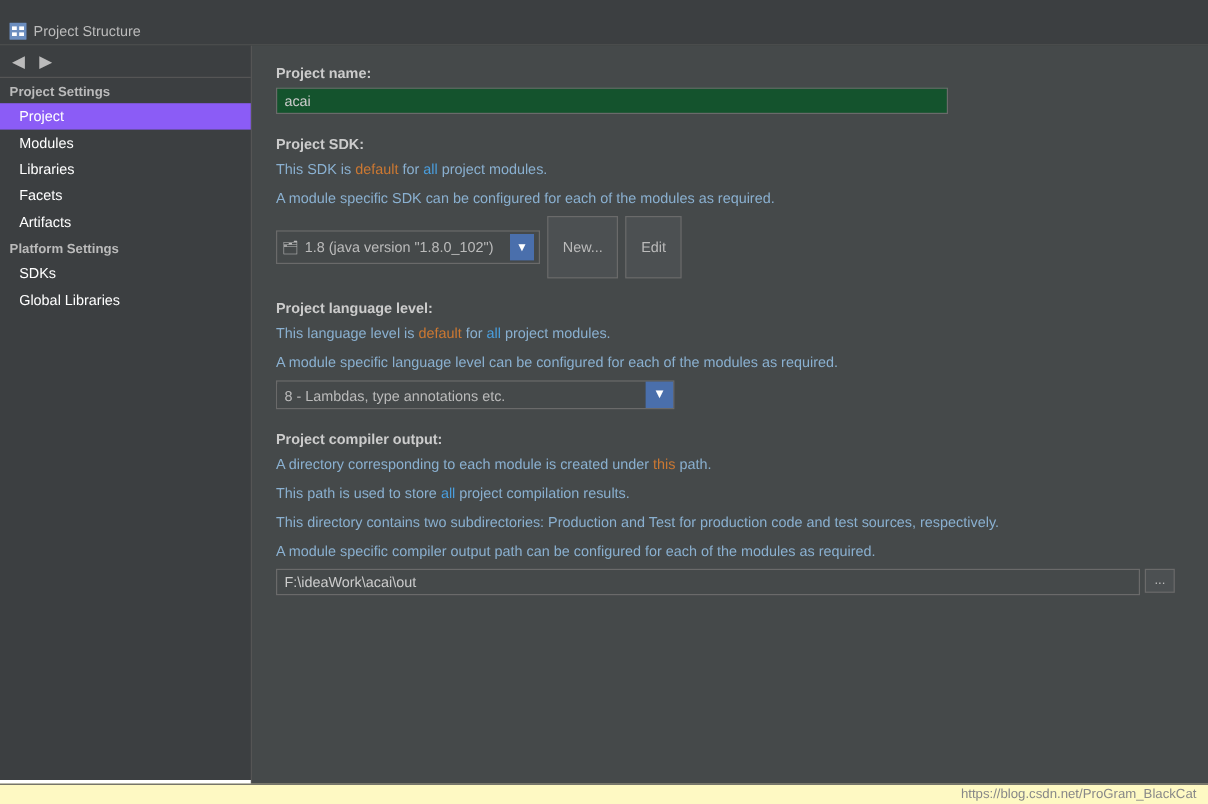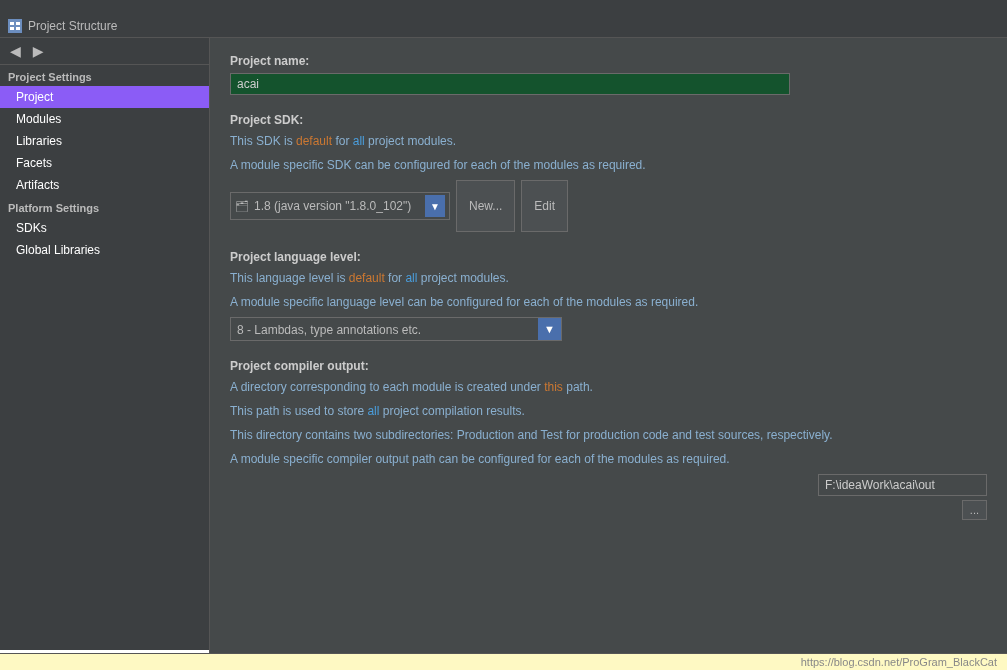--- a/index.html
+++ b/index.html
@@ -194,23 +194,22 @@
       border: none;
       color: #fff;
       padding: 2px 6px;
       cursor: pointer;
       font-size: 11px;
       height: 22px;
     }
 
     .output-row {
       display: flex;
-      align-items: flex-end;
+      align-items: flex-start;
       gap: 4px;
-      flex-direction: column;
     }
     .output-input {
       flex: 1;
       max-width: 720px;
       background: #45494a;
       border: 1px solid #6a6a6a;
       color: #ccc;
       padding: 3px 6px;
       font-size: 12px;
       outline: none;

